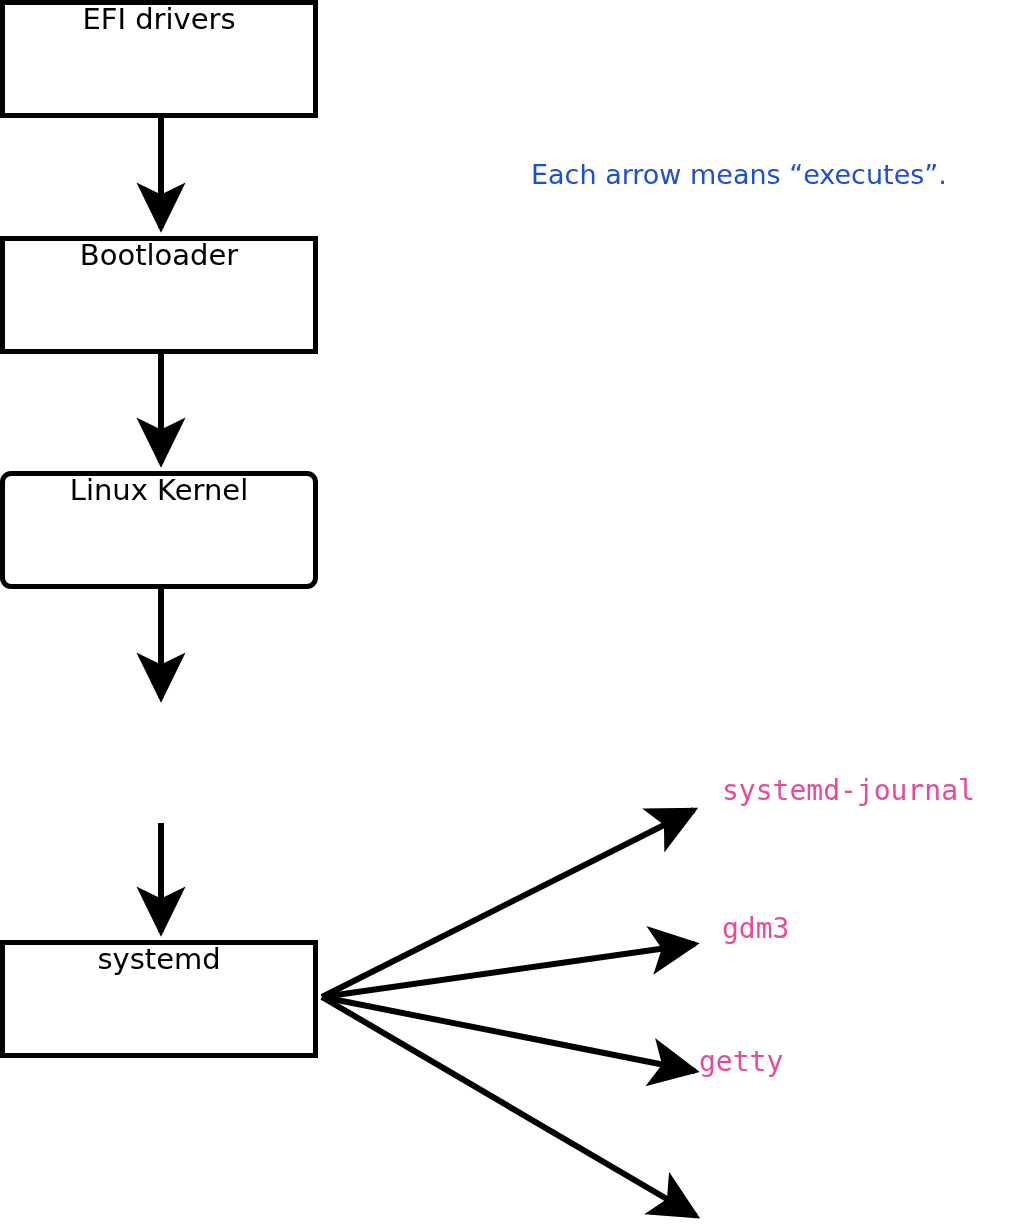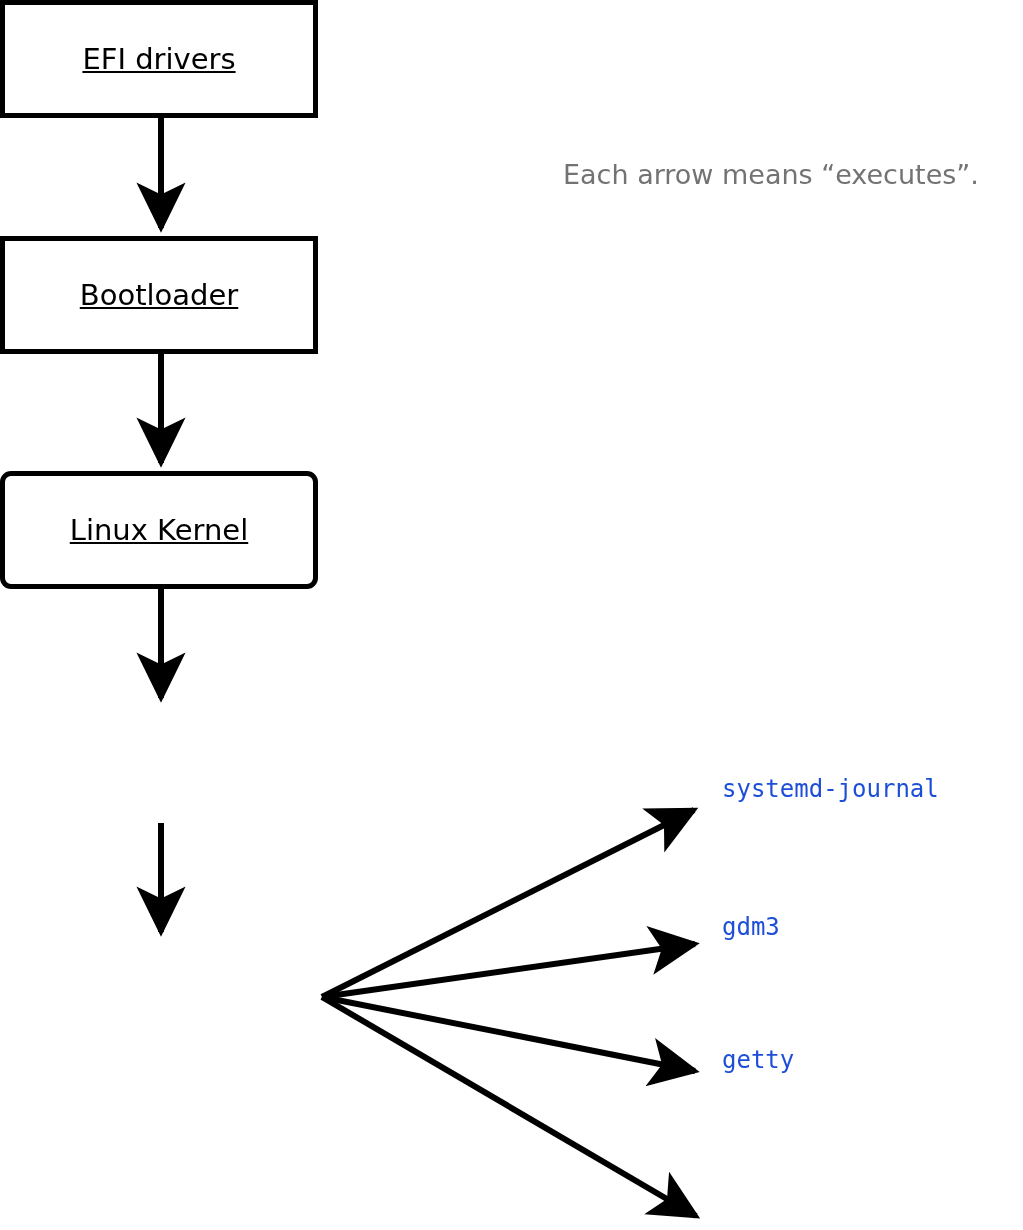--- a/index.html
+++ b/index.html
@@ -22,23 +22,22 @@
   }
   .stage {
     position: absolute;
     box-sizing: border-box;
     left: 0px;
     width: 318px;
     height: 118px;
     border: 5px solid #000000;
     background: #ffffff;
     display: flex;
-    align-items: center;
+    align-items: flex-start;
     justify-content: center;
-    text-decoration: underline;
   }
   .stage-label {
     font-family: "DejaVu Sans", sans-serif;
     font-size: 29px;
     color: #000000;
     line-height: 1;
     letter-spacing: 0px;
     white-space: nowrap;
   }
   #stage-efi-drivers  { top: 0px; }
@@ -49,39 +48,39 @@
 
   #arrow-layer {
     position: absolute;
     left: 0; top: 0;
     width: 1023px;
     height: 1230px;
     pointer-events: none;
   }
   .legend-note {
     position: absolute;
-    left: 563px;
+    left: 531px;
     top: 161px;
     font-family: "DejaVu Sans", sans-serif;
     font-size: 27px;
-    color: #737373;
+    color: #1d4ed8;
     white-space: nowrap;
     line-height: 1;
   }
   .service-label {
     position: absolute;
     font-family: "DejaVu Sans Mono", monospace;
-    font-size: 24px;
-    color: #1d4ed8;
+    font-size: 28px;
+    color: #ec4899;
     white-space: nowrap;
     line-height: 1;
   }
   #service-label-0 { left: 722px; top: 777px; }
   #service-label-1 { left: 722px; top: 915px; }
-  #service-label-2 { left: 722px; top: 1048px; }
+  #service-label-2 { left: 699px; top: 1048px; }
   #service-label-3 { left: 713px; top: 1244px; }
 </style>
 </head>
 <body>
 
 <div id="diagram-root">
 
   <svg id="arrow-layer" width="1023" height="1230" viewBox="0 0 1023 1230" xmlns="http://www.w3.org/2000/svg">
     <defs>
       <marker id="ah" markerWidth="9" markerHeight="9" refX="7.6" refY="4.5" orient="auto" markerUnits="strokeWidth">
@@ -110,20 +109,23 @@
 
   <div class="stage" id="stage-bootloader">
     <span class="stage-label">Bootloader</span>
   </div>
 
   <div class="stage" id="stage-linux-kernel">
     <span class="stage-label">Linux Kernel</span>
   </div>
 
 
+  <div class="stage" id="stage-systemd">
+    <span class="stage-label">systemd</span>
+  </div>
 
   <div class="legend-note">Each arrow means “executes”.</div>
 
   <div class="service-label" id="service-label-0">systemd-journal</div>
   <div class="service-label" id="service-label-1">gdm3</div>
   <div class="service-label" id="service-label-2">getty</div>
   <div class="service-label" id="service-label-3">sshd</div>
 
 </div>
 

